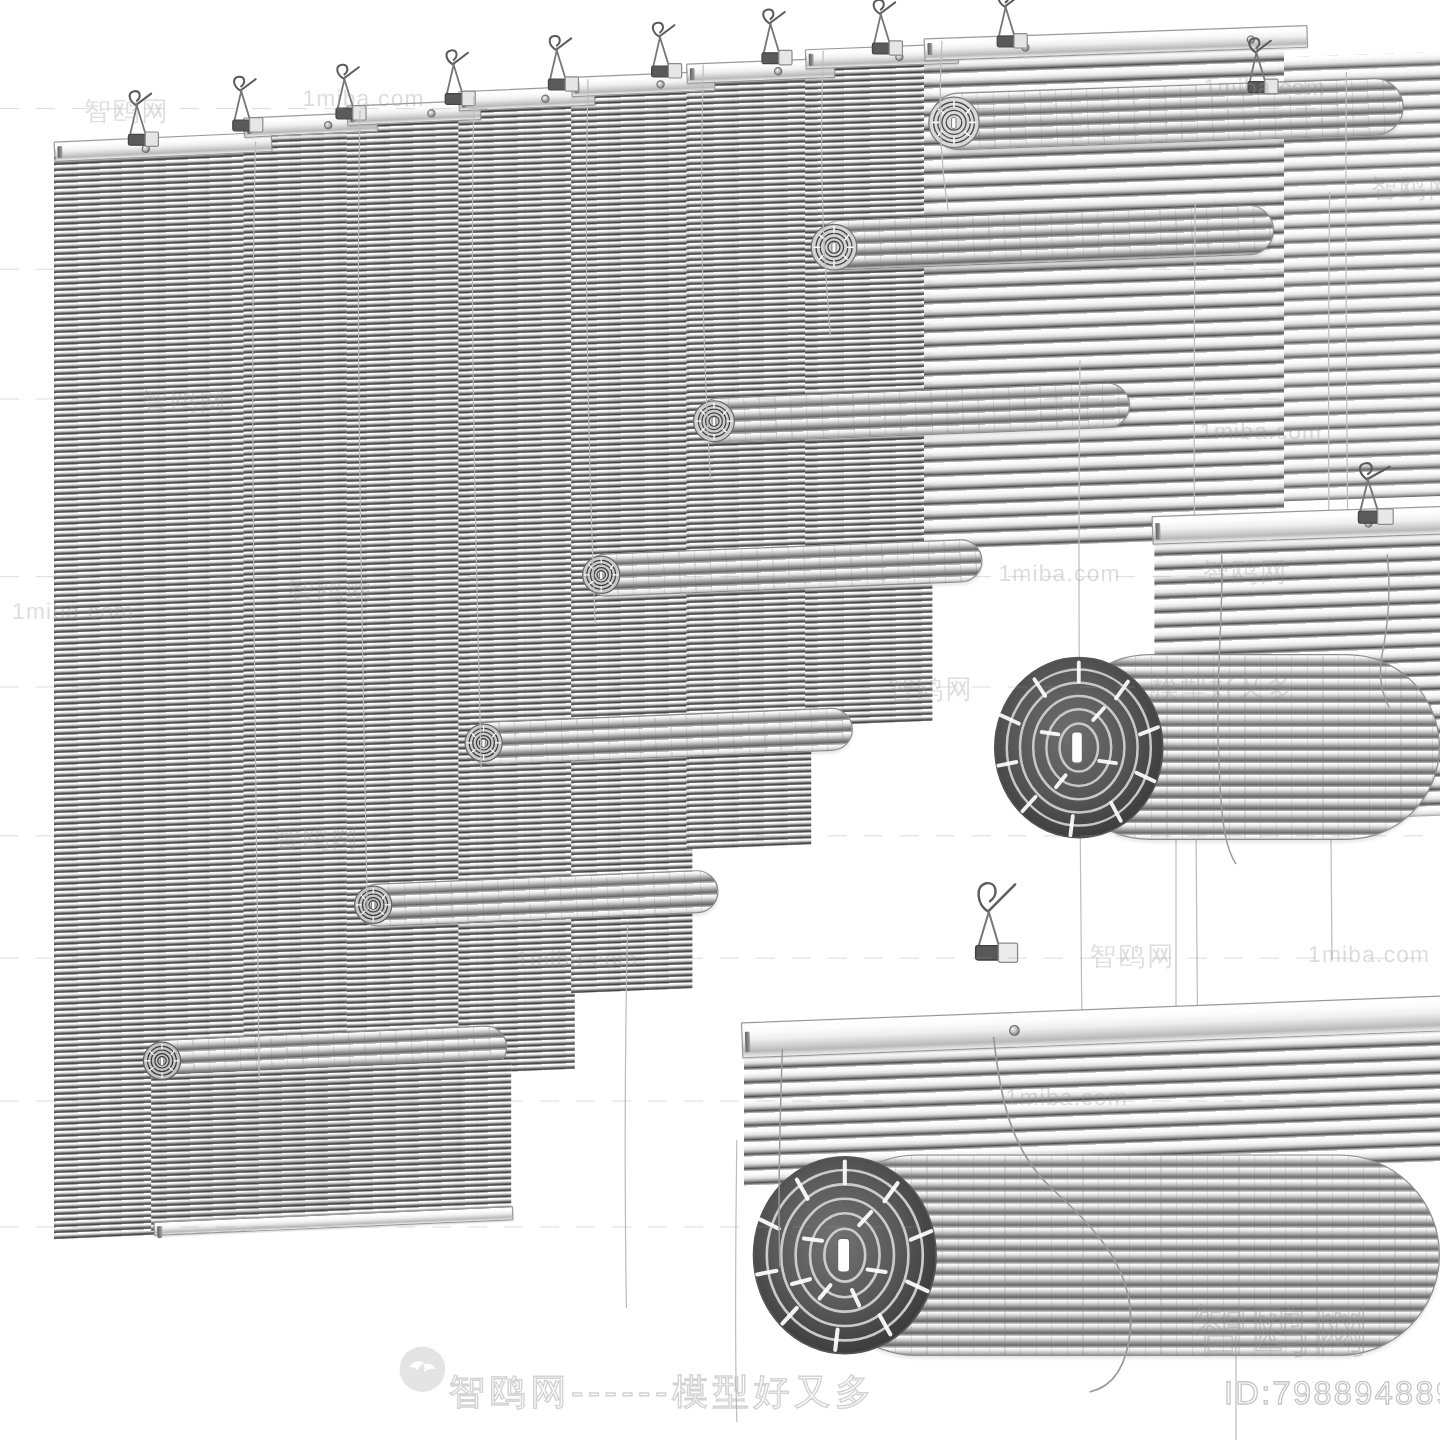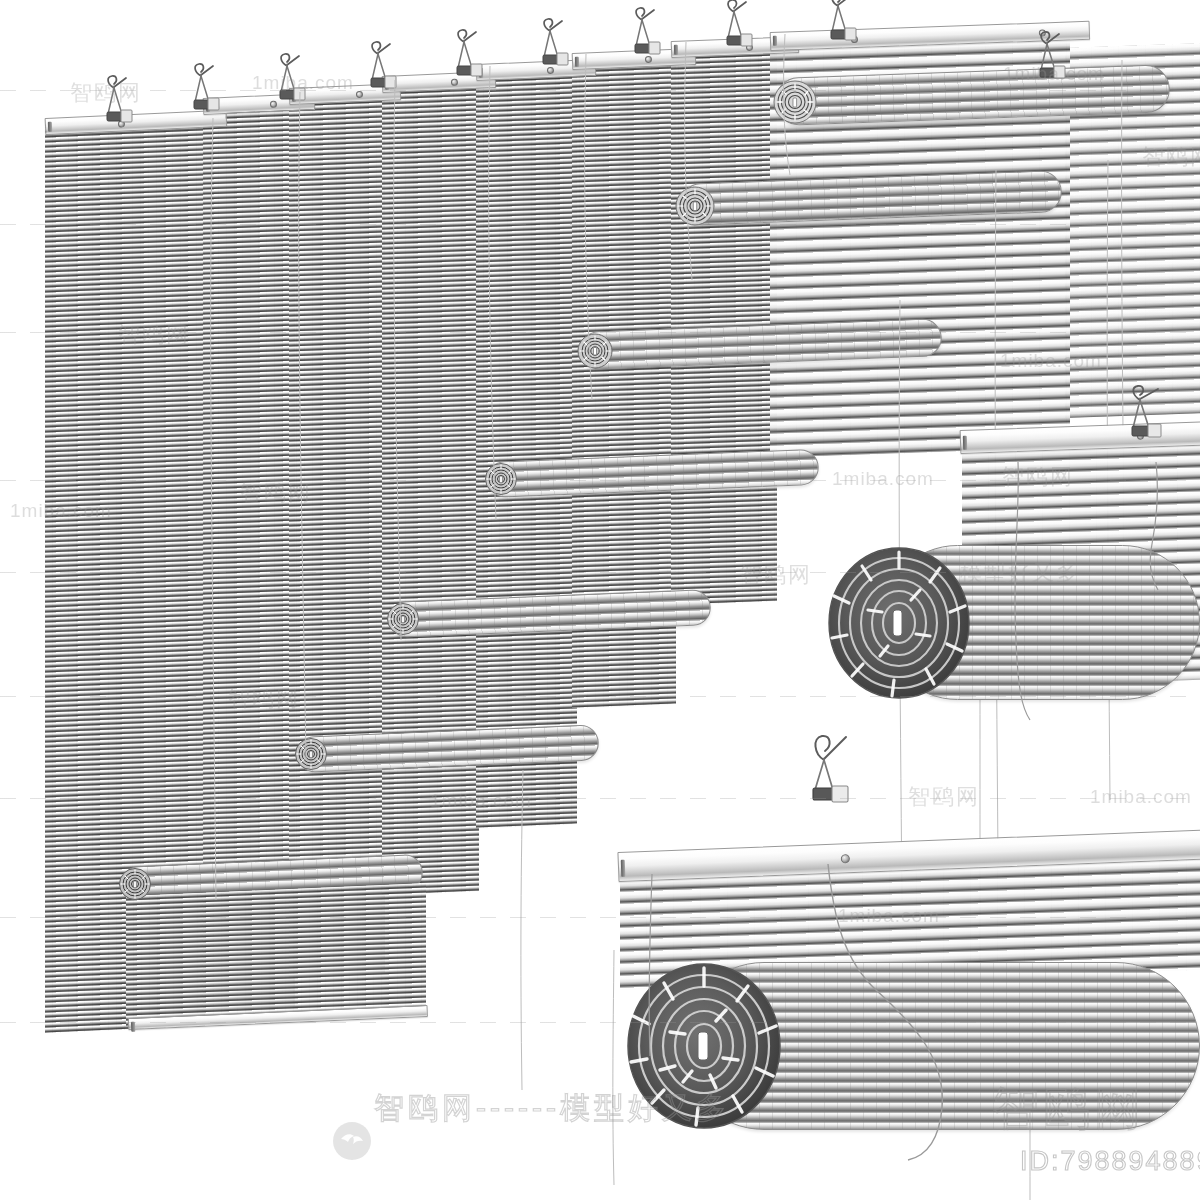--- a/index.html
+++ b/index.html
@@ -708,18 +708,18 @@
       <div style="position: absolute; left: 0px; top: 917px; width: 1200px; height: 1px; background: repeating-linear-gradient(to right, rgba(150, 150, 150, 0.28) 0px, rgba(150, 150, 150, 0.28) 16px, transparent 16px, transparent 30px);"></div>
       <div style="position: absolute; left: 0px; top: 1022px; width: 1200px; height: 1px; background: repeating-linear-gradient(to right, rgba(150, 150, 150, 0.28) 0px, rgba(150, 150, 150, 0.28) 16px, transparent 16px, transparent 30px);"></div>
     </div>
 
   <div class="wm-logo" style="left:333px; top:1122px; z-index:210;">
     <svg width="24" height="22" viewBox="0 0 24 22">
       <path d="M1 9 C5 4, 10 3, 14 6 C11 7, 9 9, 8 12 C6 10, 3 9, 1 9 Z
                M13 7 C17 5, 21 7, 23 11 C19 10, 16 11, 13 14 C14 11, 14 9, 13 7 Z" fill="#ffffff" opacity=".95"></path>
     </svg>
   </div>
-  <div class="wm footer" style="left:374px; top:1088px; z-index:210;">智鸥网------模型好又多</div>
+  <div class="wm footer" style="left:374px; top:1140px; z-index:210;">智鸥网------模型好又多</div>
 
   <div class="wm big" style="left:993px; top:1078px; z-index:210;">智鸥网</div>
   <div class="wm id" style="left:1020px; top:1146px; z-index:210;">ID:798894889</div>
 
 </div>
 
 </body></html>

